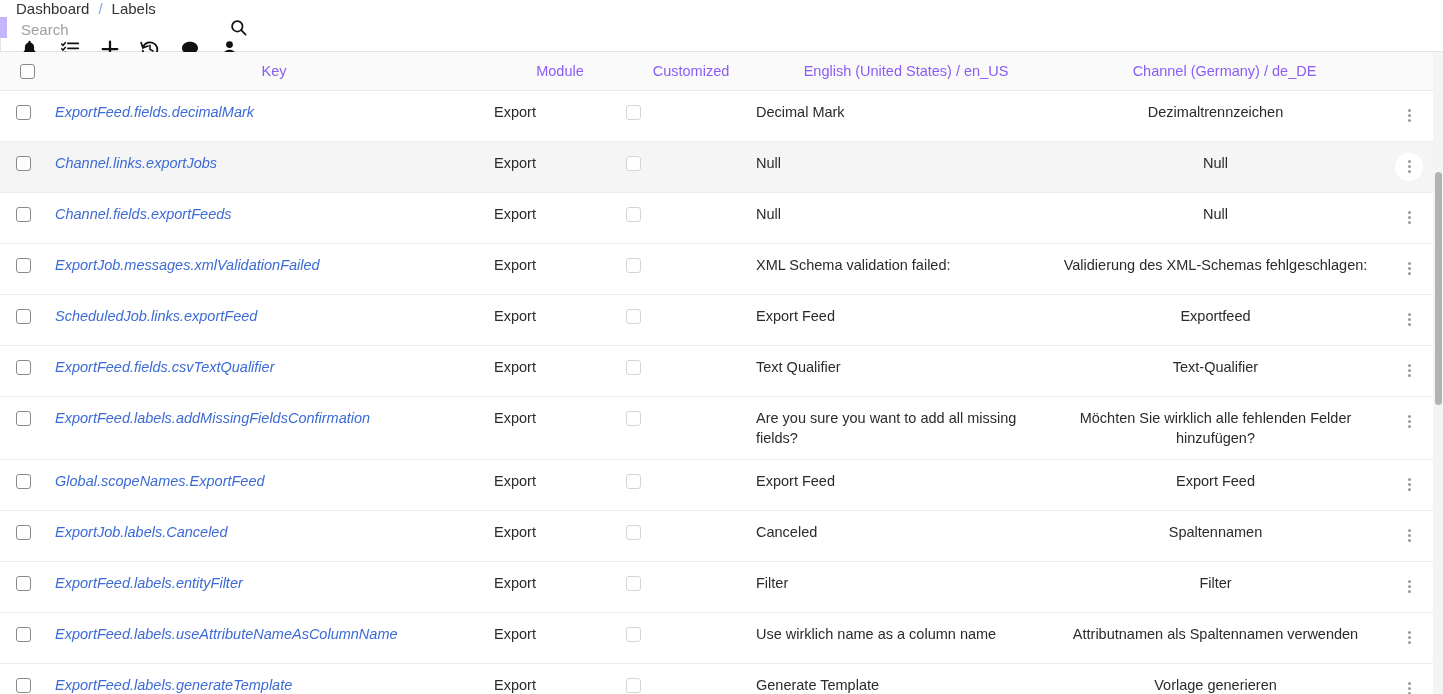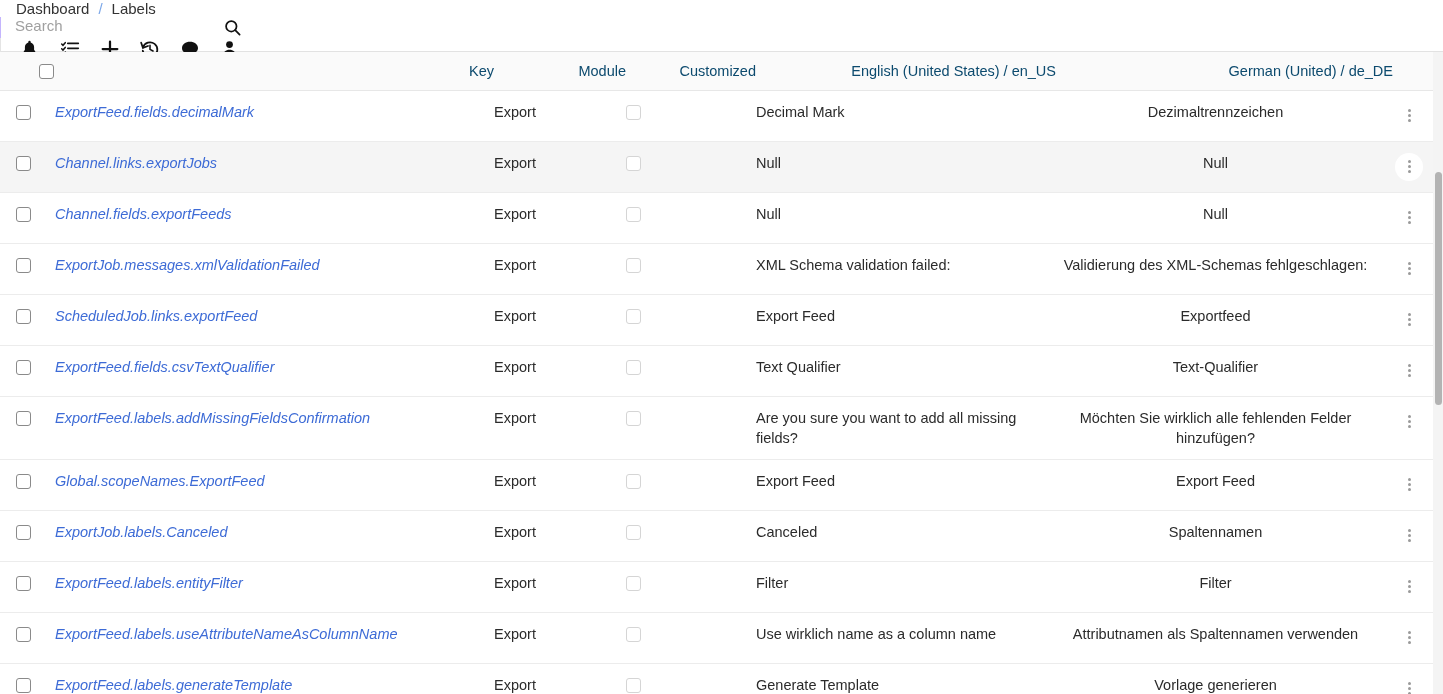--- a/index.html
+++ b/index.html
@@ -33,22 +33,22 @@
     font-size: 15px;
     color: #333333;
   }
   .breadcrumb .crumb { color: #333333; }
   .breadcrumb .crumb.link { cursor: pointer; }
   .breadcrumb .sep { color: #7ba7e8; font-size: 15px; }
 
   .search-wrap {
     width: 256px;
     display: flex;
-    align-items: flex-start;
-    border-left: 1px solid #c4b5fd;
+    align-items: flex-end;
+    border-left: 7px solid #c4b5fd;
     padding: 0 14px 0 14px;
     gap: 8px;
   }
   .search-input {
     flex: 1 1 auto;
     border: none;
     outline: none;
     font-size: 15px;
     font-family: "Liberation Sans", sans-serif;
     color: #333;
@@ -81,22 +81,22 @@
   }
   table.grid {
     width: 1433px;
     border-collapse: collapse;
     table-layout: fixed;
   }
   table.grid th {
     background: #fafafa;
     font-weight: normal;
     font-size: 14.5px;
-    color: #0c4a6e;
-    text-align: right;
+    color: #8b5cf6;
+    text-align: center;
     height: 38px;
     padding: 0 0 0 0;
     border-bottom: 1px solid #e7e7e7;
     vertical-align: middle;
   }
   table.grid td {
     font-size: 14.5px;
     color: #2b2b2b;
     border-bottom: 1px solid #ececec;
     vertical-align: top;
@@ -259,21 +259,21 @@
   <table class="grid">
     <thead>
       <tr>
         <th class="col-check">
           <span class="cbx"></span>
         </th>
         <th class="col-key">Key</th>
         <th class="col-mod">Module</th>
         <th class="col-cust">Customized</th>
         <th class="col-en">English (United States) / en_US</th>
-        <th class="col-de">German (United) / de_DE</th>
+        <th class="col-de">Channel (Germany) / de_DE</th>
         <th class="col-menu"></th>
       </tr>
     </thead>
     <tbody id="rows-body">
         <tr class="row">
           <td class="col-check"><span class="cbx"></span></td>
           <td class="col-key"><a class="keylink">ExportFeed.fields.decimalMark</a></td>
           <td class="col-mod">Export</td>
           <td class="col-cust"><span class="cbx light"></span></td>
           <td class="col-en">Decimal Mark</td>

